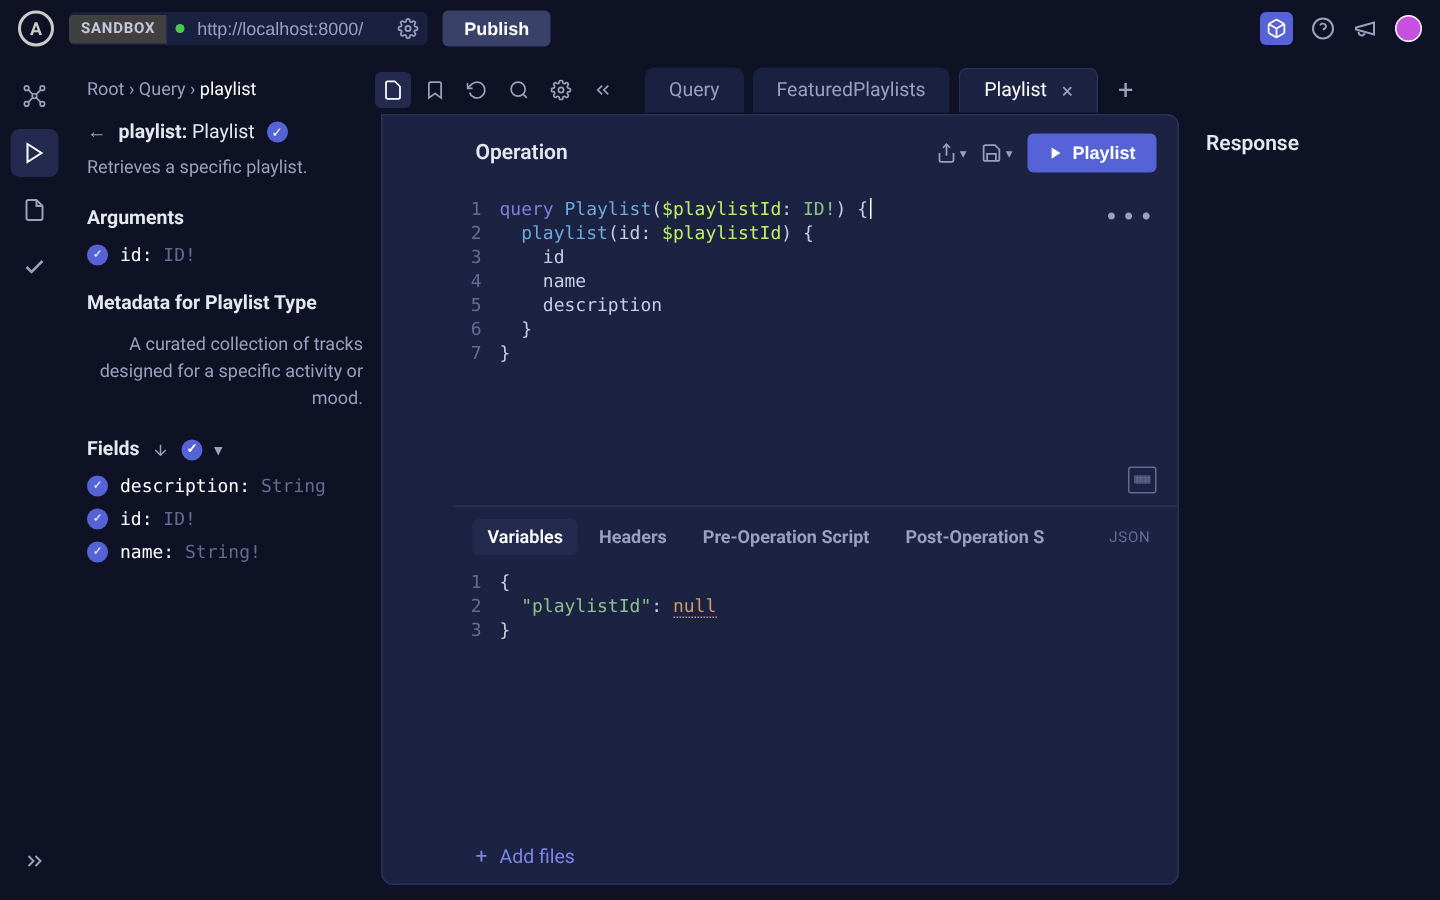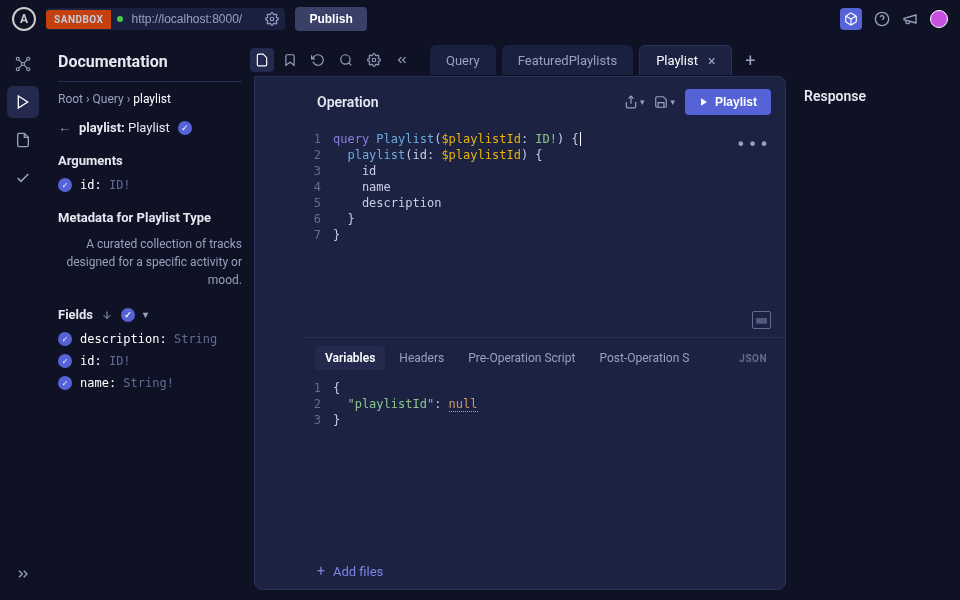--- a/index.html
+++ b/index.html
@@ -17,21 +17,21 @@
     --blue:#6fa8dc;
     --green:#8bc48b;
     --orange:#d19a66;
     --pink:#d97db5;
     --cyan:#56b6c2;
   }
   *{box-sizing:border-box;}
   html,body{margin:0;padding:0;width:960px;height:600px;background:var(--bg);color:var(--text);font-family:-apple-system,BlinkMacSystemFont,"Segoe UI",Roboto,sans-serif;font-size:13px;overflow:hidden;}
   .topbar{height:38px;background:var(--bg);display:flex;align-items:center;padding:0 12px;gap:10px;}
   .logo{width:24px;height:24px;border:2px solid #ccc;border-radius:50%;display:flex;align-items:center;justify-content:center;font-weight:700;color:#ccc;font-size:12px;}
-  .sandbox-badge{background:#c2410c;color:#c5c9e0;font-size:10px;font-weight:700;letter-spacing:0.5px;padding:4px 8px;border-radius:3px 0 0 3px;}
+  .sandbox-badge{background:#404040;color:#c5c9e0;font-size:10px;font-weight:700;letter-spacing:0.5px;padding:4px 8px;border-radius:3px 0 0 3px;}
   .url-group{display:flex;align-items:center;background:var(--bg3);border-radius:4px;height:22px;}
   .url-status{width:6px;height:6px;border-radius:50%;background:#4ec74e;margin:0 6px;}
   .url-input{background:transparent;border:none;color:var(--text-dim);font-size:12px;width:130px;outline:none;}
   .gear-sm{color:var(--text-dim);padding:0 6px;cursor:pointer;}
   .publish-btn{background:#3a4168;color:#fff;border:none;padding:5px 14px;border-radius:4px;font-size:12px;font-weight:600;cursor:pointer;}
   .top-right{margin-left:auto;display:flex;align-items:center;gap:12px;}
   .top-icon{color:var(--text-dim);cursor:pointer;display:flex;}
   .cube-icon{background:#5563d6;padding:4px;border-radius:4px;color:#fff;}
   .avatar{width:18px;height:18px;border-radius:50%;background:#c850e0;border:1px solid #fff;}
 
@@ -76,32 +76,32 @@
   .run-btn{background:var(--accent);color:#fff;border:none;padding:6px 14px;border-radius:4px;font-size:12px;font-weight:600;display:flex;align-items:center;gap:6px;cursor:pointer;}
 
   .editor{flex:0 0 auto;height:210px;position:relative;font-family:ui-monospace,Menlo,monospace;font-size:12px;line-height:16px;padding:4px 0;}
   .editor-dots{position:absolute;right:14px;top:10px;color:var(--text-dim);font-size:16px;letter-spacing:2px;cursor:pointer;}
   .editor-sq{position:absolute;right:14px;bottom:8px;color:var(--text-dimmer);font-size:9px;border:1px solid var(--text-dimmer);padding:0 3px;border-radius:2px;}
   .code-row{display:flex;}
   .ln{width:30px;text-align:right;color:var(--text-dimmer);padding-right:12px;user-select:none;}
   .code{white-space:pre;}
   .kw{color:#8a7ae0;}
   .fn{color:#6fa8dc;}
-  .var{color:#eab308;}
+  .var{color:#bef264;}
   .typ{color:#8bc48b;}
   .fld{color:#c9cde4;}
   .pun{color:#c9cde4;}
   .str{color:#8bc48b;}
   .nul{color:#d19a66;border-bottom:1px dotted #d19a66;}
   .cursor-bar{border-left:1px solid #fff;margin-left:1px;}
 
   .subtabs{display:flex;gap:4px;padding:8px 12px 4px 12px;border-top:1px solid var(--border);font-size:12px;align-items:center;text-align:center;}
-  .subtab{padding:5px 10px;color:var(--text-dim);border-radius:4px;cursor:pointer;white-space:nowrap;}
+  .subtab{padding:5px 10px;color:var(--text-dim);border-radius:4px;cursor:pointer;white-space:nowrap;font-weight:bold;}
   .subtab.active{background:var(--panel2);color:#fff;font-weight:600;}
-  .json-badge{margin-left:auto;font-size:10px;color:var(--text-dimmer);letter-spacing:0.5px;padding-right:6px;font-weight:bold;}
+  .json-badge{margin-left:auto;font-size:10px;color:var(--text-dimmer);letter-spacing:0.5px;padding-right:6px;}
 
   .vars-editor{flex:1;font-family:ui-monospace,Menlo,monospace;font-size:12px;line-height:16px;padding:6px 0;}
 
   .addfiles{padding:10px 14px;display:flex;align-items:center;gap:8px;color:var(--accent2);font-size:13px;cursor:pointer;}
   .plus-sm{font-size:14px;}
 
   .resp-pane{width:150px;padding:12px 4px;}
   .resp-title{font-weight:600;font-size:14px;}
   svg{display:block;}
 </style>
@@ -181,31 +181,31 @@
     <div class="rail-icon rail-bottom">
       <svg width="16" height="16" viewBox="0 0 24 24" fill="none" stroke="currentColor" stroke-width="2">
           <polyline points="13 17 18 12 13 7"></polyline>
           <polyline points="6 17 11 12 6 7"></polyline>
         </svg>
     </div>
   </div>
 
   <div class="content">
     <div class="docs">
-      <h2>Documentation</h2>
       <div class="crumbs">
         <span>Root</span> ›
         <span>Query</span> ›
         <span class="cur">playlist</span>
       </div>
       <div class="doc-head">
         <span class="back-arrow">←</span>
         <span><b>playlist:</b><span> Playlist</span></span>
         <span class="check-circ">✓</span>
       </div>
+      <div class="doc-desc">Retrieves a specific playlist.</div>
 
       <div class="section-h">Arguments</div>
       <div class="arg-row">
         <span class="check-circ">✓</span>
         <span><span class="arg-name">id:</span><span class="arg-type"> ID!</span></span>
       </div>
 
       <div class="section-h">Metadata for Playlist Type</div>
       <div class="meta-desc">A curated collection of tracks designed for a specific activity or mood.</div>
 

